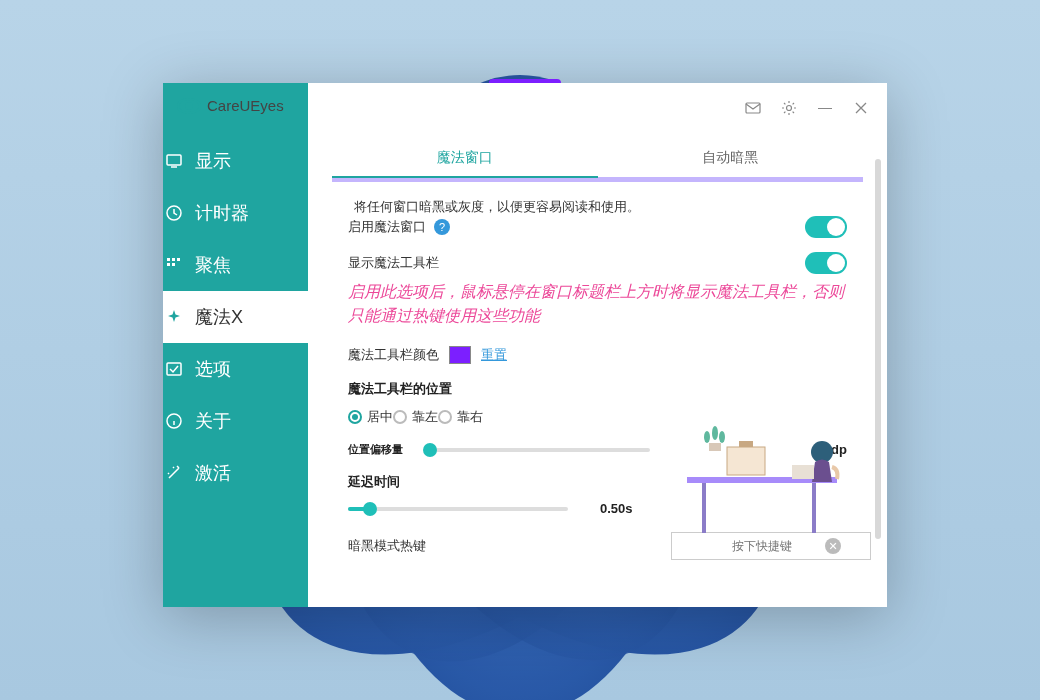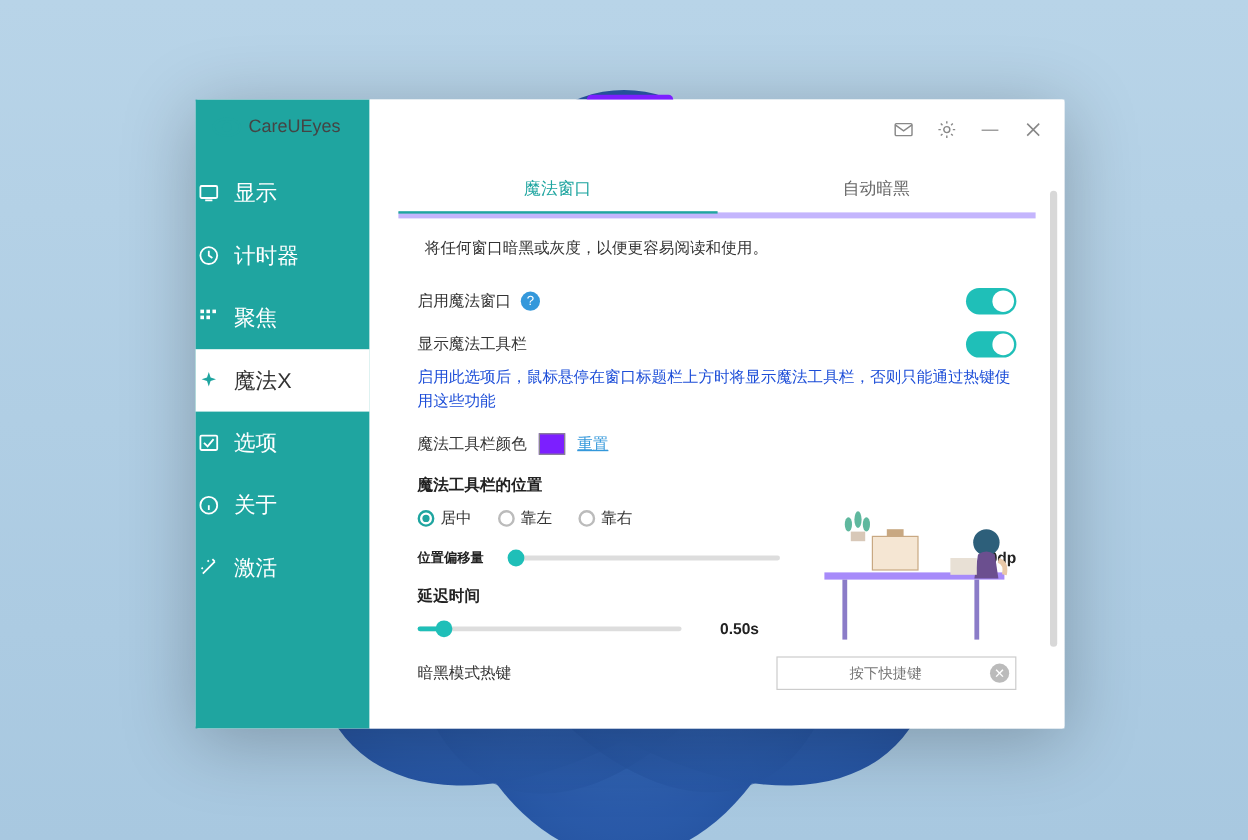--- a/index.html
+++ b/index.html
@@ -169,21 +169,20 @@
       right: 6px;
       top: 76px;
       width: 6px;
       height: 380px;
       background: #d8d8d8;
       border-radius: 3px;
     }
     .intro {
       font-size: 13px;
       color: #333;
-      margin-bottom: 24px;
       margin-left: 6px;
     }
     .field-row {
       display: flex;
       align-items: center;
       justify-content: space-between;
       margin-bottom: 14px;
     }
     .field-label {
       font-size: 13px;
@@ -216,22 +215,23 @@
       content: '';
       position: absolute;
       width: 18px;
       height: 18px;
       background: #fff;
       border-radius: 50%;
       top: 2px;
       right: 2px;
     }
     .warning-text {
-      font-size: 13px;
-      color: #1d4ed8;
+      font-size: 16px;
+      color: #ec4899;
+      font-style: italic;
       line-height: 1.5;
       margin-bottom: 18px;
       margin-top: -8px;
     }
     .color-row {
       display: flex;
       gap: 10px;
       margin-bottom: 16px;
     }
     .color-swatch {
@@ -248,21 +248,20 @@
       cursor: pointer;
     }
     .section-title {
       font-size: 13px;
       font-weight: bold;
       color: #222;
       margin-bottom: 10px;
     }
     .radio-group {
       display: flex;
-      gap: 22px;
       margin-bottom: 16px;
     }
     .radio-option {
       display: flex;
       align-items: center;
       gap: 5px;
       font-size: 13px;
       color: #333;
       cursor: pointer;
     }
@@ -345,20 +344,21 @@
       margin-left: auto;
     }
     .hotkey-input {
       width: 100%;
       padding: 6px 28px 6px 10px;
       border: 1px solid #ccc;
       font-size: 12px;
       color: #c2410c;
       text-align: center;
       background: #fff;
+      margin-left: 24px;
     }
     .hotkey-clear {
       position: absolute;
       right: 6px;
       top: 50%;
       transform: translateY(-50%);
       width: 16px;
       height: 16px;
       background: #bbb;
       border-radius: 50%;

